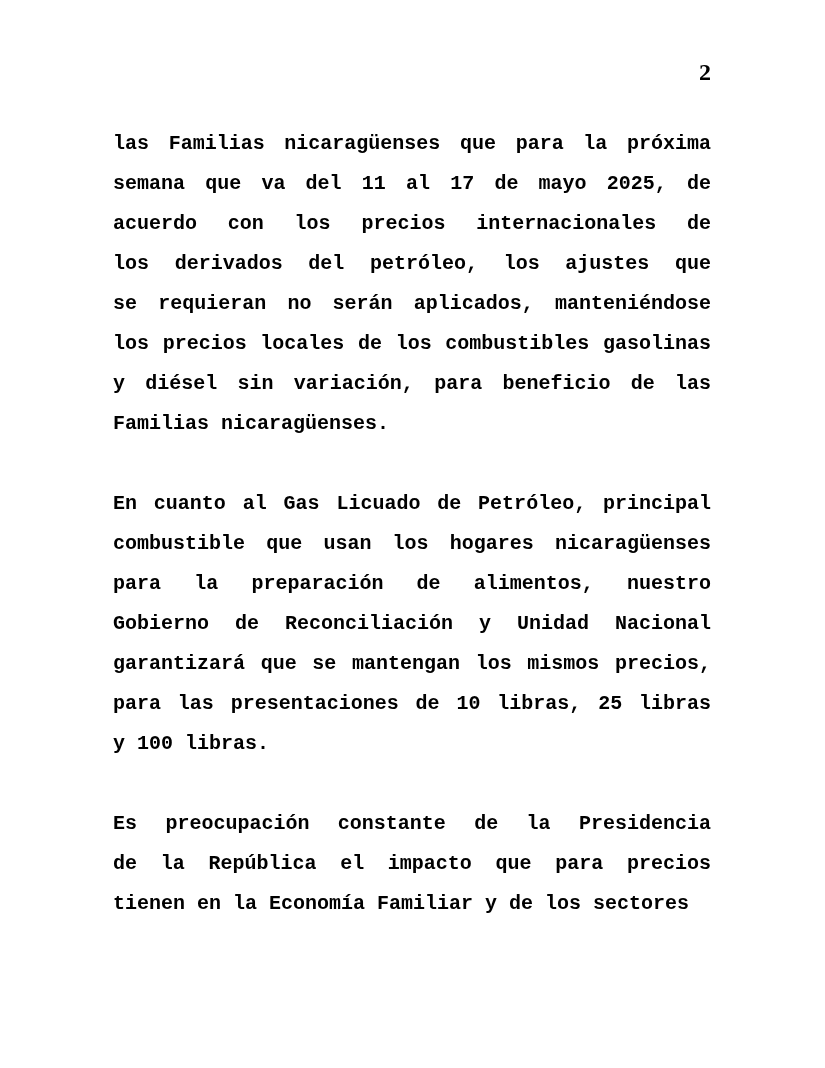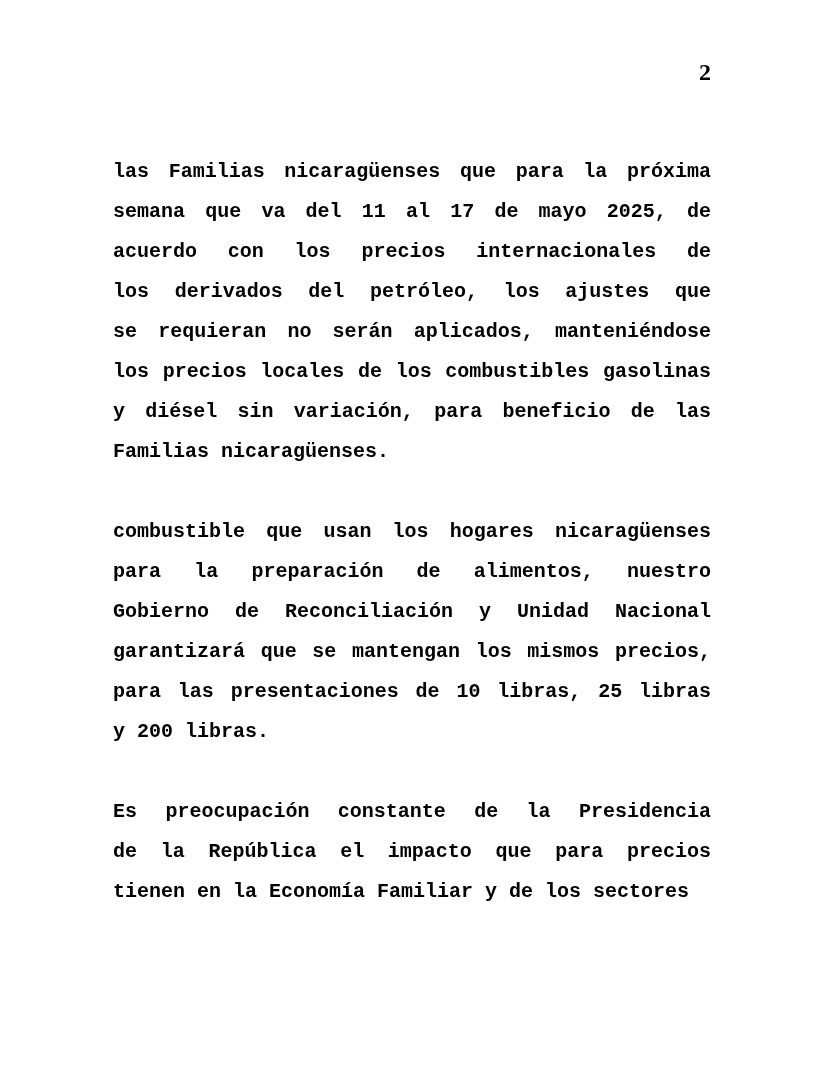--- a/index.html
+++ b/index.html
@@ -25,21 +25,20 @@
     font-size: 24px;
     color: #000000;
     line-height: 28px;
   }
   .content {
     position: absolute;
     top: 124px;
     left: 113px;
     width: 598px;
     color: #000000;
-    margin-top: 28px;
   }
   .para {
     margin: 0 0 40px 0;
   }
   .para:last-child {
     margin-bottom: 0;
   }
   .line {
     height: 40px;
     line-height: 40px;
@@ -70,26 +69,27 @@
         <div class="line justified">las Familias nicaragüenses que para la próxima</div>
         <div class="line justified">semana que va del 11 al 17 de mayo 2025, de</div>
         <div class="line justified">acuerdo con los precios internacionales de</div>
         <div class="line justified">los derivados del petróleo, los ajustes que</div>
         <div class="line justified">se requieran no serán aplicados, manteniéndose</div>
         <div class="line justified">los precios locales de los combustibles gasolinas</div>
         <div class="line justified">y diésel sin variación, para beneficio de las</div>
         <div class="line last">Familias nicaragüenses.</div>
       </div>
       <div class="para">
+        <div class="line justified">En cuanto al Gas Licuado de Petróleo, principal</div>
         <div class="line justified">combustible que usan los hogares nicaragüenses</div>
         <div class="line justified">para la preparación de alimentos, nuestro</div>
         <div class="line justified">Gobierno de Reconciliación y Unidad Nacional</div>
         <div class="line justified">garantizará que se mantengan los mismos precios,</div>
         <div class="line justified">para las presentaciones de 10 libras, 25 libras</div>
-        <div class="line last">y 200 libras.</div>
+        <div class="line last">y 100 libras.</div>
       </div>
       <div class="para">
         <div class="line justified">Es preocupación constante de la Presidencia</div>
         <div class="line justified">de la República el impacto que para precios</div>
         <div class="line last">tienen en la Economía Familiar y de los sectores</div>
       </div>
     </div>
 </div>
 
 </body></html>

